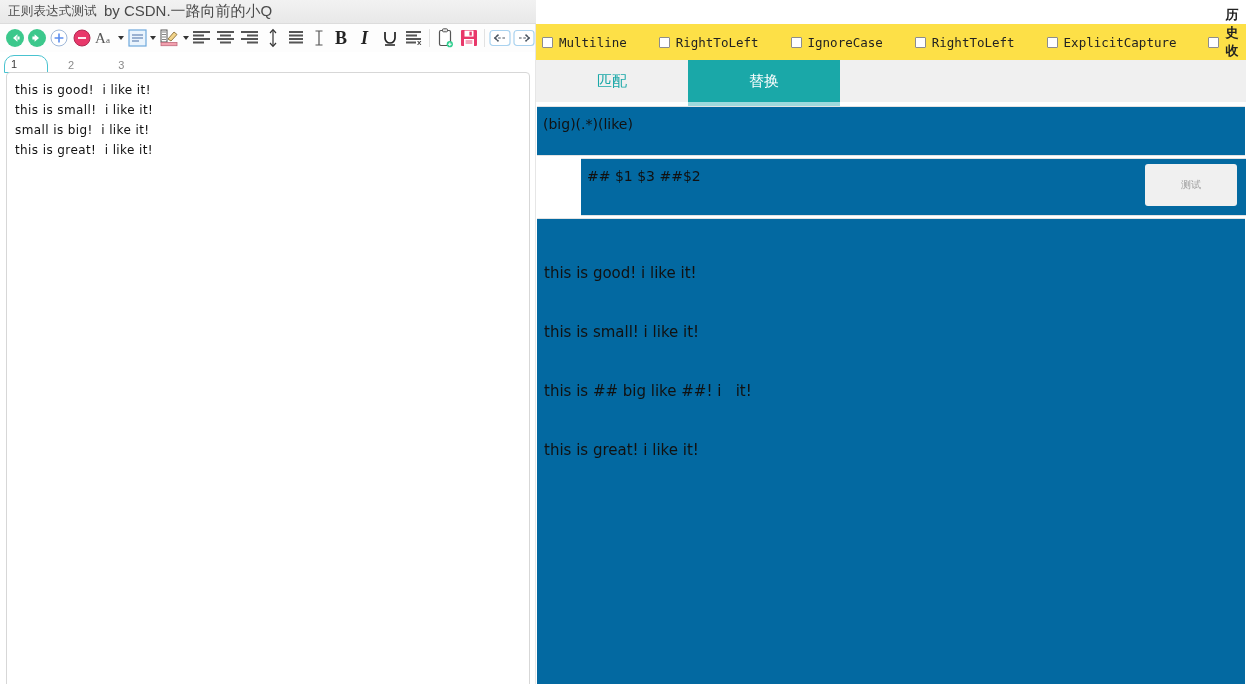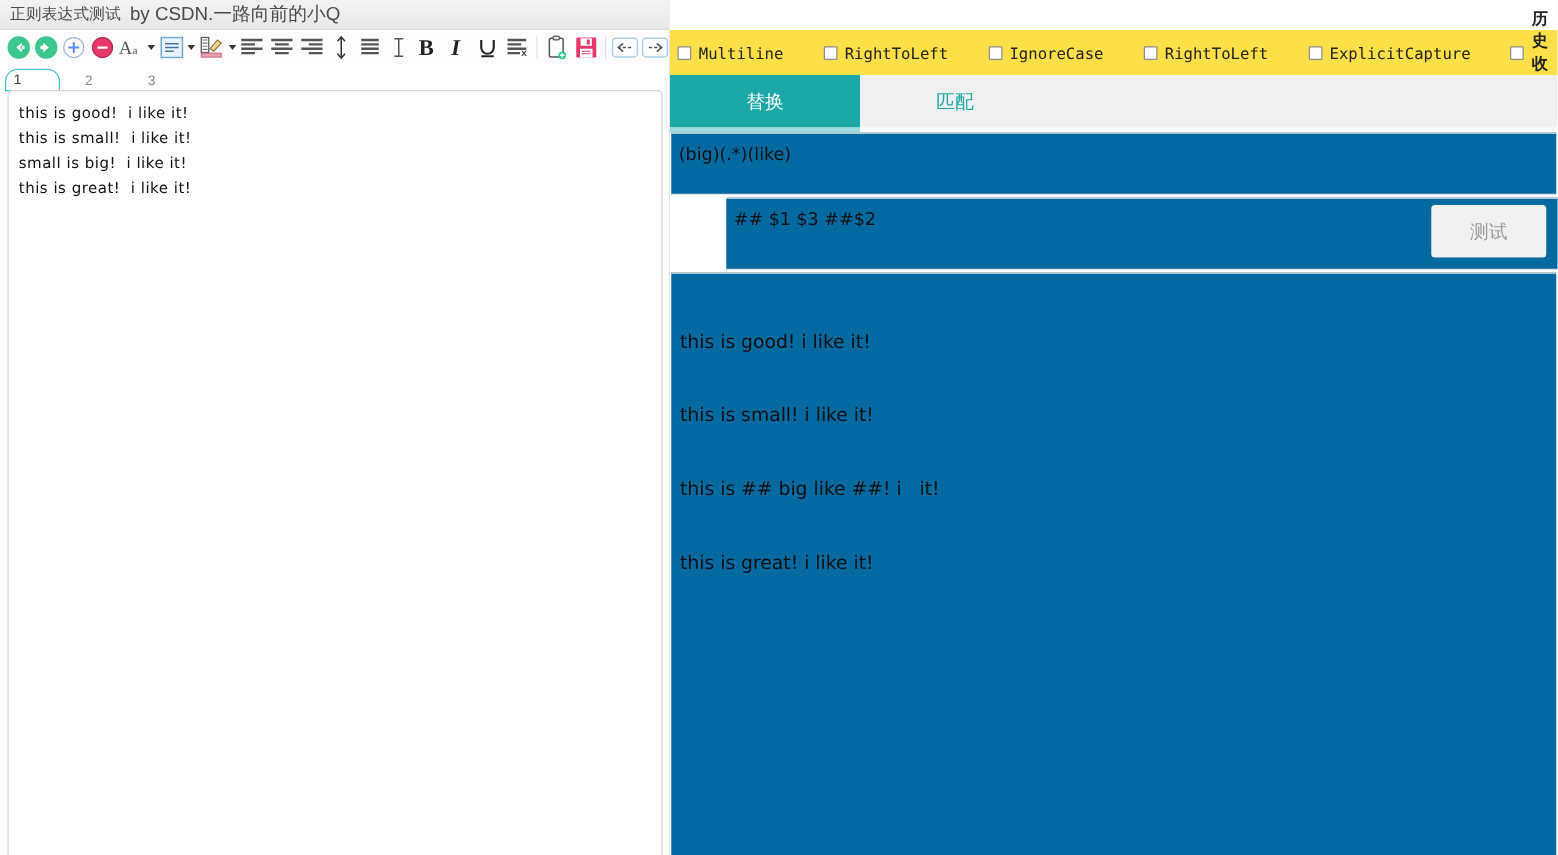--- a/index.html
+++ b/index.html
@@ -95,21 +95,21 @@
     position:absolute; left:1px; width:708px;
     background:#0369a1; border-top:1px solid #e3e3e3; border-bottom:1px solid #e3e3e3;
   }
   .field .inner { font-size:14px; color:#111; padding:9px 6px 0 6px; font-family:"DejaVu Sans", sans-serif; white-space:pre; }
   #regex-field { top:106px; height:50px; }
   #replace-field { top:158px; height:58px;margin-left:44px; }
   #result-field { top:218px; height:466px; border-bottom:none; }
 
   .test-btn {
     position:absolute; right:9px; top:164px; width:92px; height:42px;
-    background:#f0f0f0; border-radius:3px; color:#9a9a9a; font-size:15px;
+    background:#f0f0f0; border-radius:3px; color:#9a9a9a; font-size:10px;
     display:flex; align-items:center; justify-content:center; cursor:pointer;
   }
   .result-line {
     font-family:"DejaVu Sans", sans-serif; font-size:15px; color:#111;
     line-height:27px; white-space:pre; padding-left:1px;
   }
   .divider-v { position:absolute; left:535px; top:24px; width:1px; height:660px; background:#e6e6e6; }
 </style>
 </head>
 <body>
@@ -339,22 +339,22 @@
         <span class="box"></span>
         <span class="lab">ExplicitCapture</span>
       </div>
       <div class="opt">
         <span class="box"></span>
         <span class="lab cjk">历史收藏</span>
       </div>
     </div>
 
     <div class="tabrow">
+      <div class="rtab">匹配</div>
       <div class="rtab active">替换</div>
-      <div class="rtab">匹配</div>
     </div>
 
     <div class="field" id="regex-field">
       <div class="inner">(big)(.*)(like)</div>
     </div>
 
     <div class="field" id="replace-field">
       <div class="inner">## $1 $3 ##$2</div>
     </div>
 

